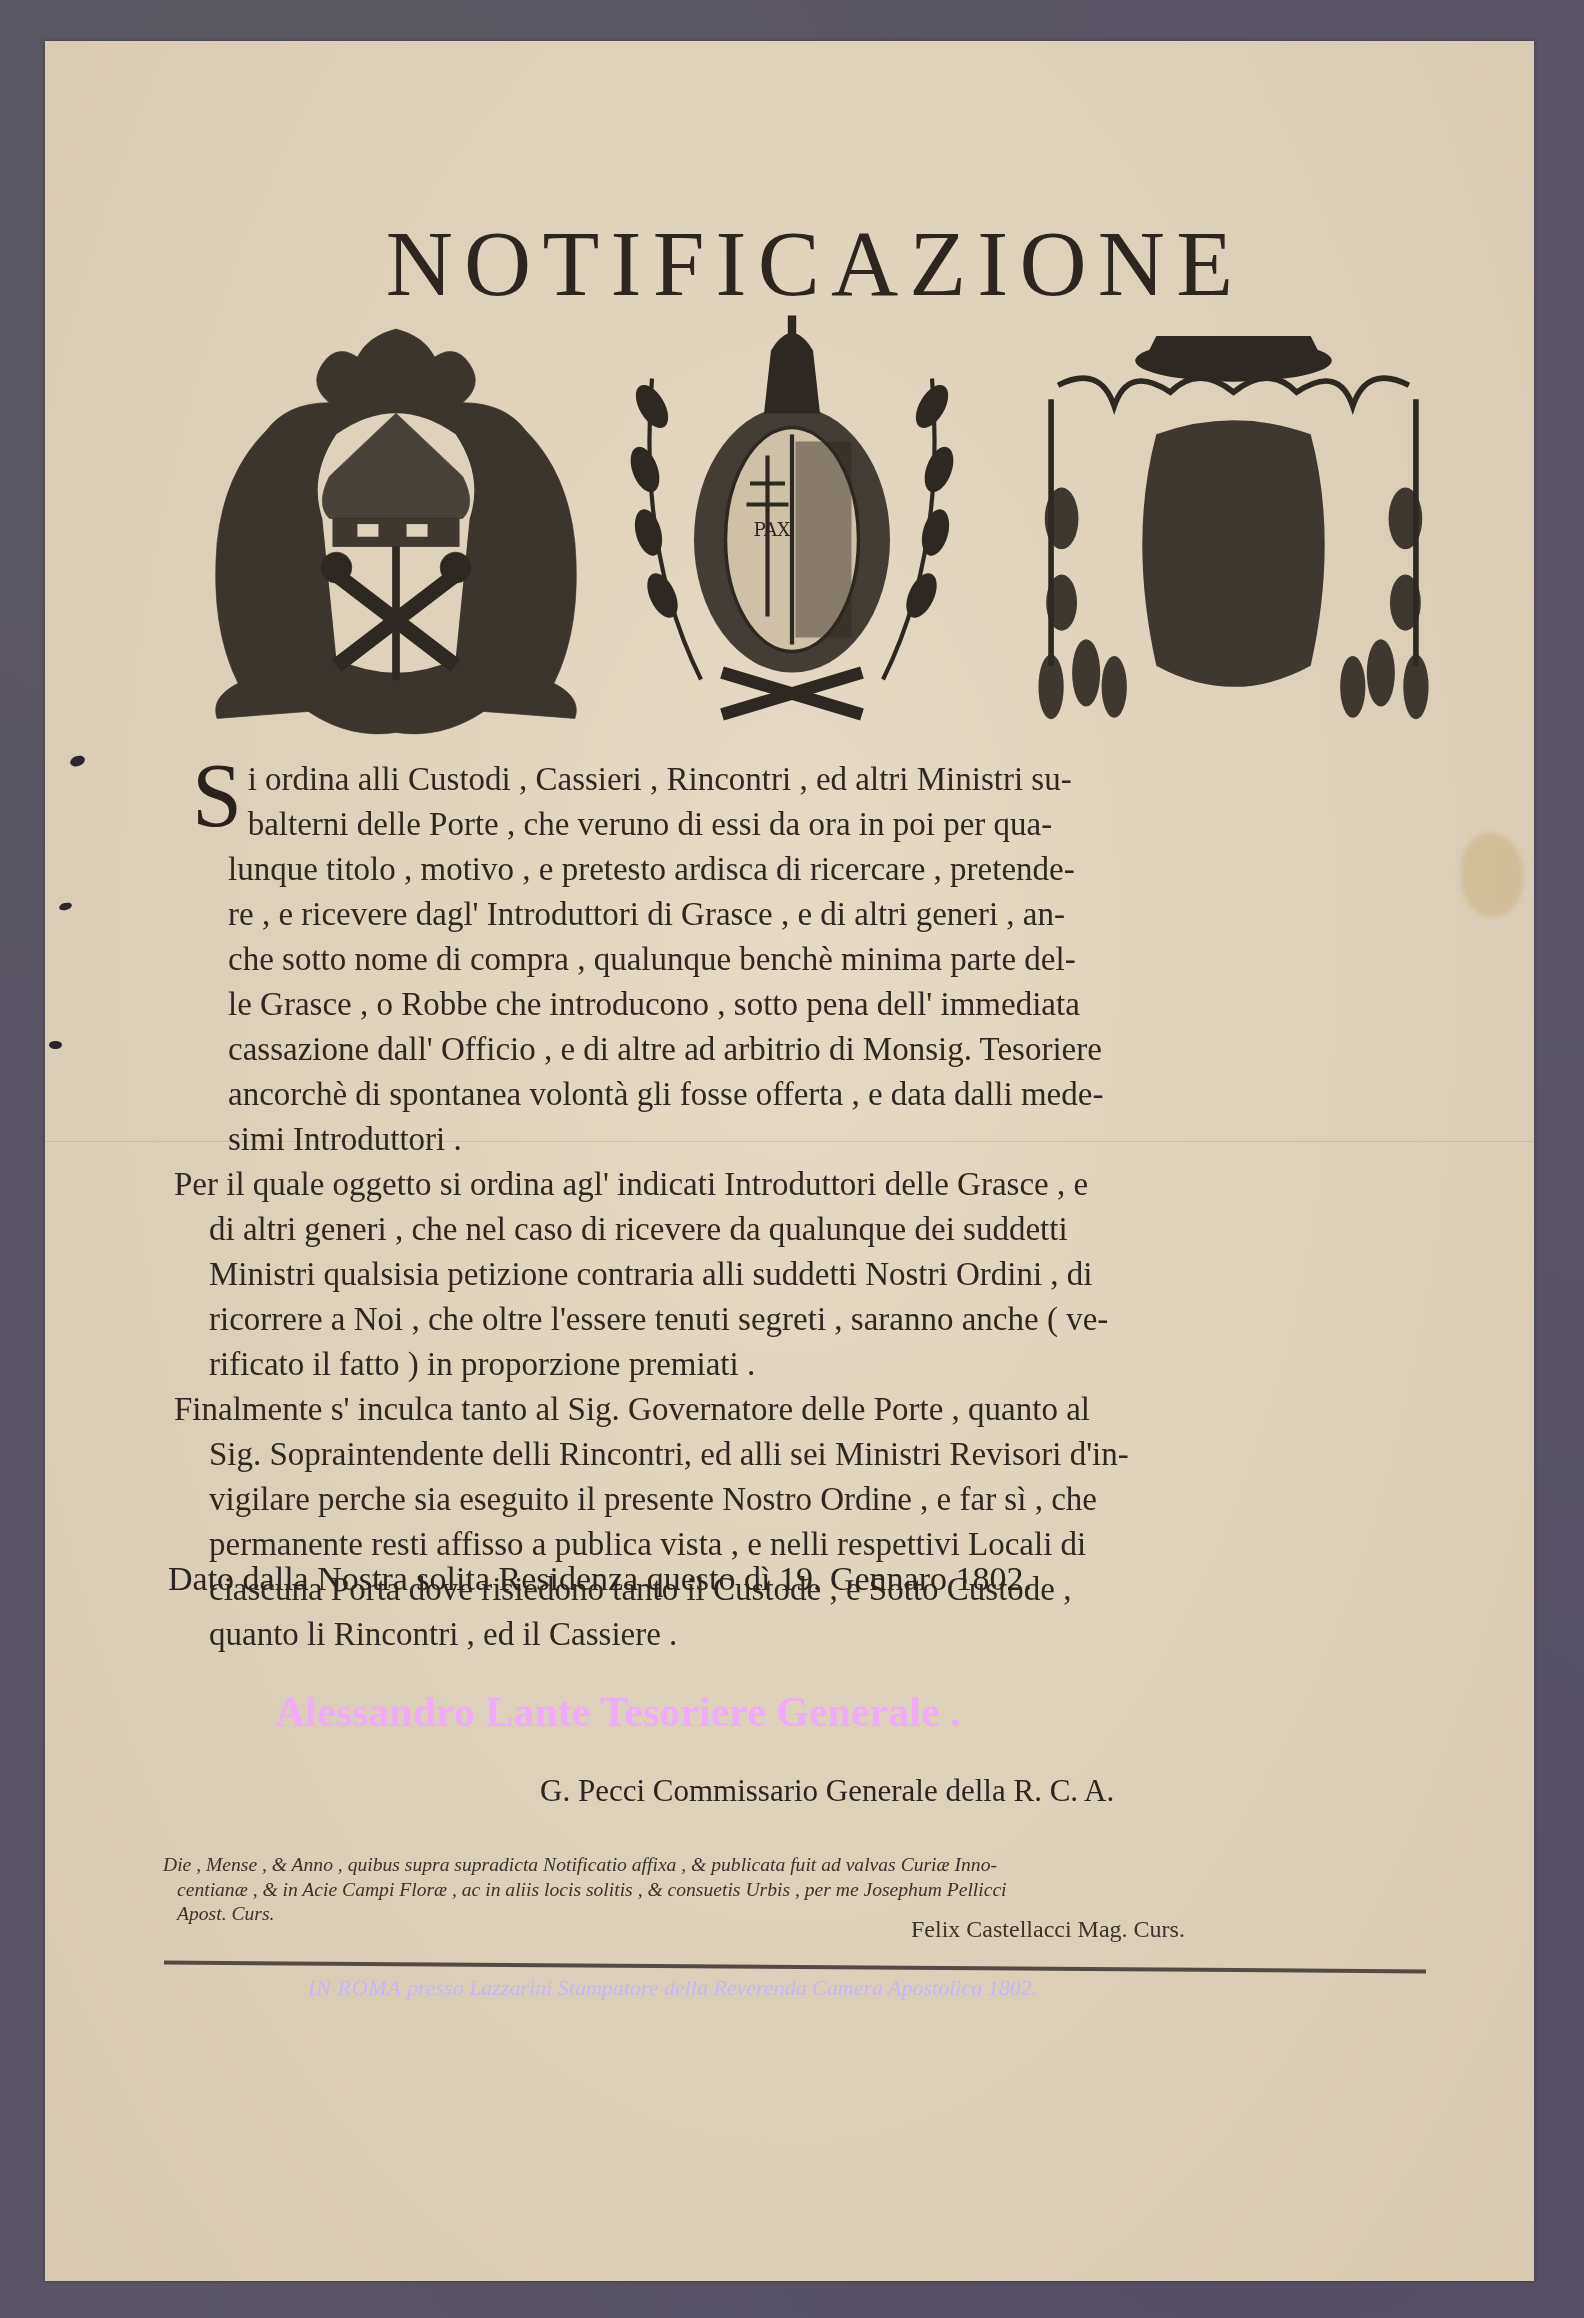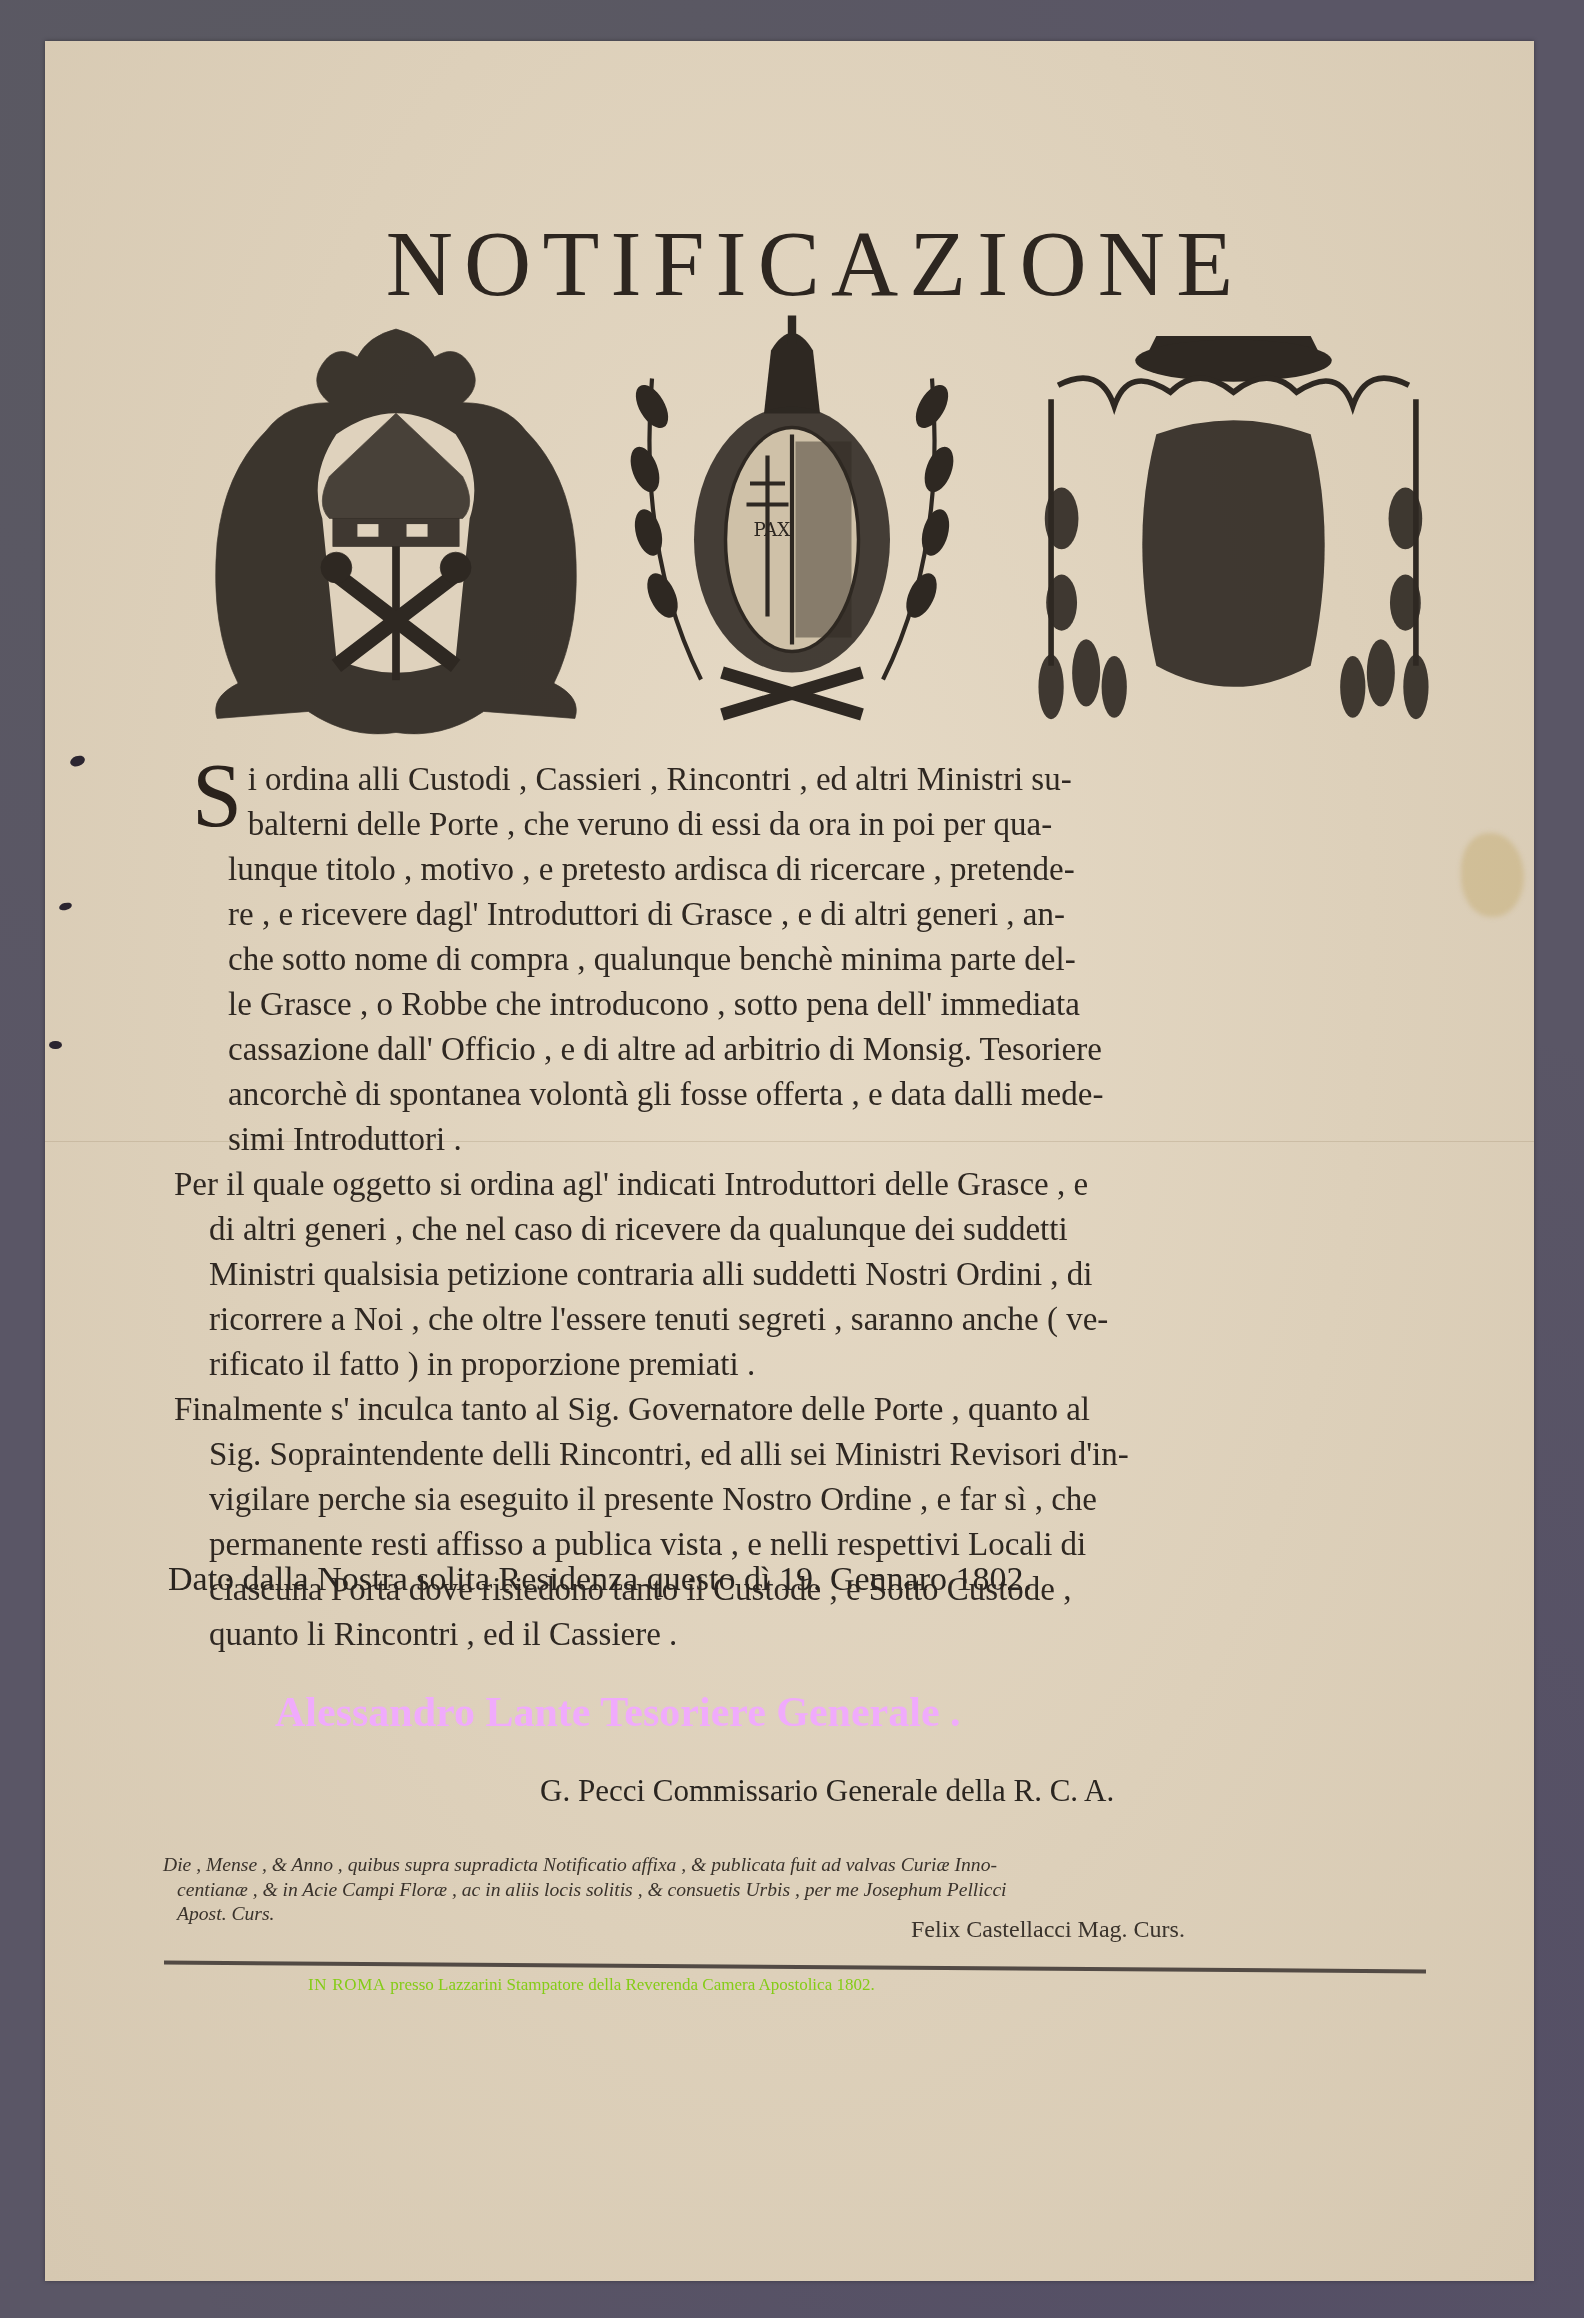--- a/index.html
+++ b/index.html
@@ -69,21 +69,21 @@
     font-style: italic; font-size: 19.6px; line-height: 24.5px; color: #3a332c;
   }
   .latin .line { display: block; white-space: nowrap; }
   .latin .indent { padding-left: 14px; }
   .latin .crier { position: absolute; left: 748px; top: 64px; font-style: normal; font-size: 24px; }
   .rule {
     position: absolute; left: 164px; top: 1965px; width: 1262px; height: 3.5px;
     background: #3a3330; transform: rotate(0.4deg); opacity: 0.85;
   }
   .imprint {
-    position: absolute; left: 308px; top: 1975px; font-size: 17px; white-space: nowrap; color: #84cc16;
+    position: absolute; left: 308px; top: 1975px; font-size: 22px; white-space: nowrap; color: #c4b5fd; font-style: italic;
   }
   .imprint .caps { letter-spacing: 0.7px; }
 </style>
 </head>
 <body>
 
 <div class="sheet">
   <div class="fold-h"></div>
   <div class="stain"></div>
   <div class="spot" style="left:25px;top:715px;transform:rotate(-20deg);"></div>

